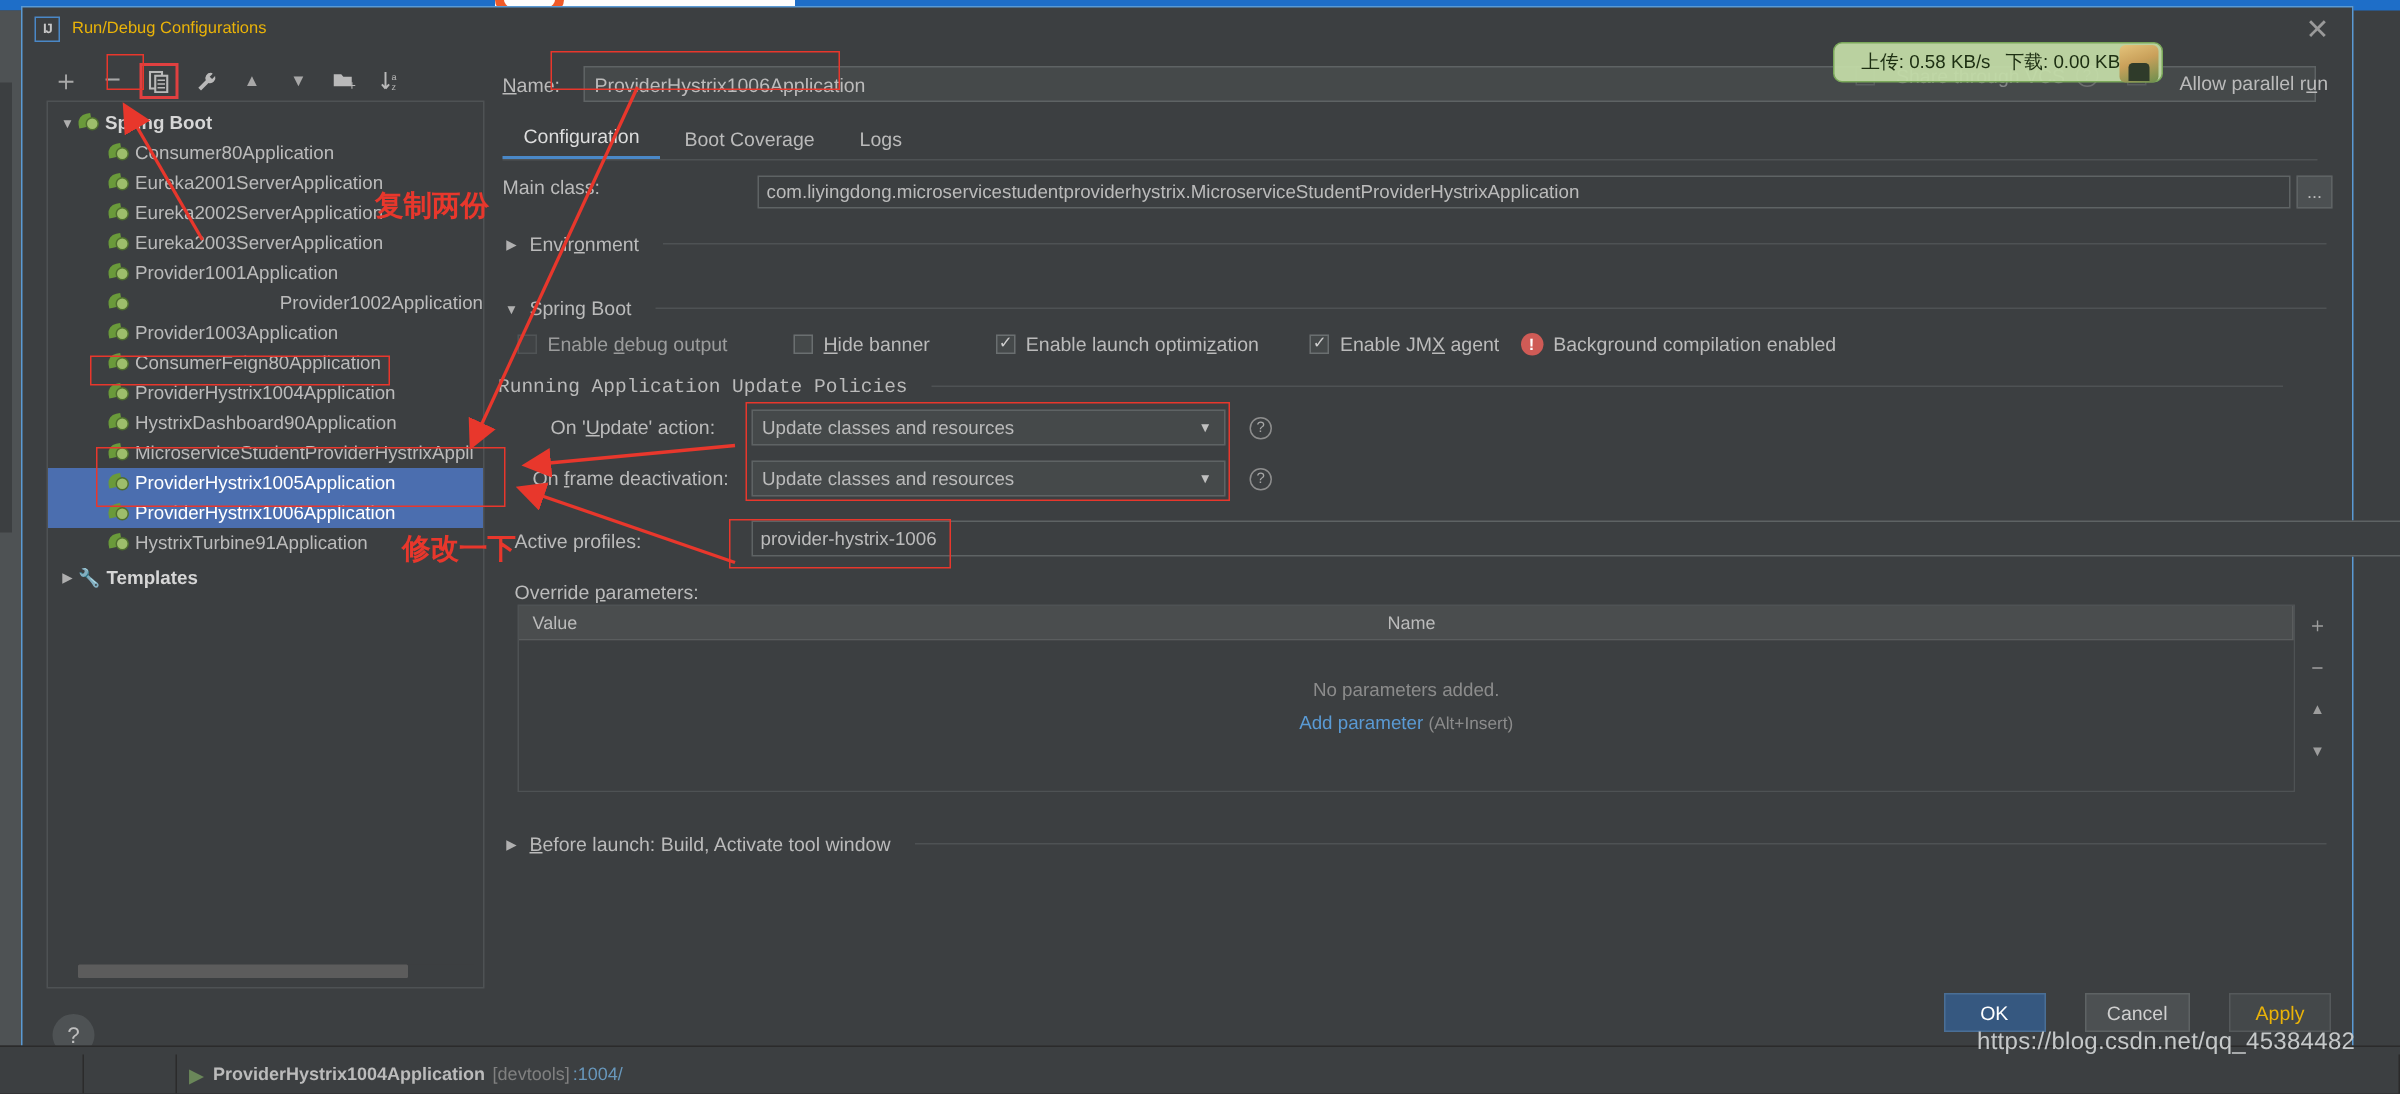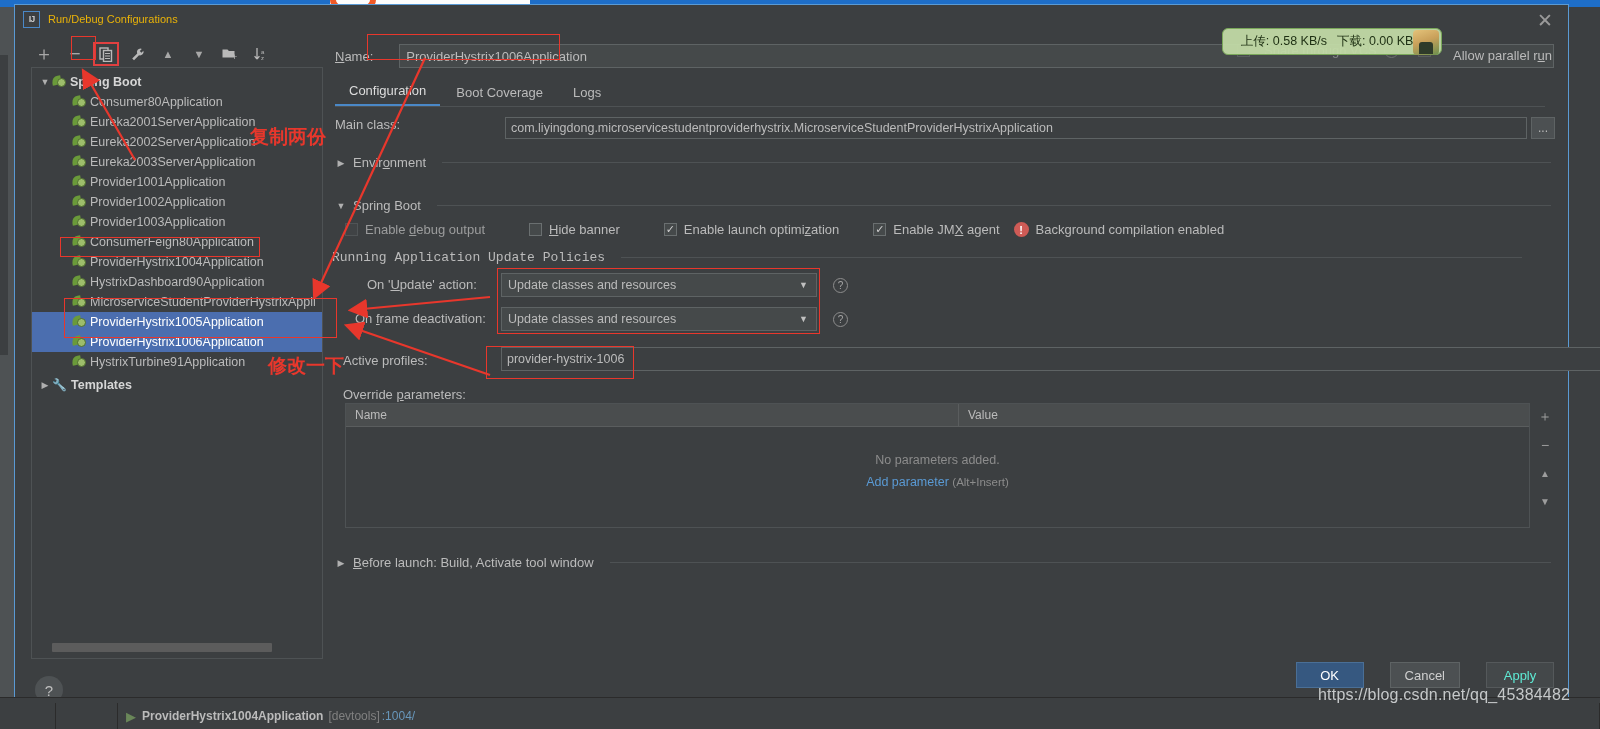--- a/index.html
+++ b/index.html
@@ -70,21 +70,21 @@
 
   .help-btn {
     position:absolute; left:20px; top:671px; width:28px; height:28px; border-radius:50%;
     background:#4e5254; color:#bfbfbf; display:flex; align-items:center; justify-content:center;
     font-size:15px; cursor:pointer;
   }
 
   
   .right { position:absolute; left:316px; top:30px; right:8px; bottom:0; }
 
-  .name-row { position:absolute; left:4px; top:8px; width:1230px; height:26px; display:flex; align-items:center;gap:10px; }
+  .name-row { position:absolute; left:4px; top:8px; width:1230px; height:26px; display:flex; align-items:center; }
   .lbl { font-size:13px; color:#bbbbbb; }
   .u { text-decoration:underline; }
   .name-input {
     margin-left:16px; width:1155px; height:24px; background:#45494a; border:1px solid #5e6364;
     color:#bbbbbb; font-size:13px; padding:0 6px; line-height:22px; font-family:"Liberation Sans",sans-serif;
   }
 
   .tabs { position:absolute; left:4px; top:44px; width:1210px; height:28px; display:flex; align-items:flex-end; gap:2px;
           border-bottom:1px solid #4e5254; }
   .tab { padding:3px 14px 6px 14px; font-size:13px; color:#bbbbbb; cursor:pointer; }
@@ -152,21 +152,21 @@
   .before-launch { position:absolute; left:4px; top:520px; display:flex; align-items:center; gap:6px; }
 
   
   .btn-row { position:absolute; right:14px; bottom:12px; display:flex; gap:26px; }
   .btn {
     min-width:68px; height:26px; padding:0 14px; font-size:13px;
     display:flex; align-items:center; justify-content:center; cursor:pointer;
   }
   .btn.primary { background:#365880; color:#ffffff; border:1px solid #4a6f96; }
   .btn.normal  { background:#4c5052; color:#cfcfcf; border:1px solid #5e6364; }
-  .btn.disabled{ background:#44484a; color:#5eead4; border:1px solid #55595b; }
+  .btn.disabled{ background:#44484a; color:#eab308; border:1px solid #55595b; }
 
   
   .ann-box { position:absolute; border:1.5px solid #e8372c; pointer-events:none; }
   .ann-text { position:absolute; color:#e8372c; font-size:19px; font-weight:bold; pointer-events:none; }
   .ann-svg { position:absolute; left:0; top:0; width:1600px; height:729px; pointer-events:none; }
 
   
   .speed-widget {
     position:absolute; left:1222px; top:28px; width:220px; height:27px;
     background:rgba(196,221,168,0.93); border:1px solid #7aa85a; border-radius:6px;
@@ -284,21 +284,21 @@
             </span>
           <span class="tree-label">Eureka2003ServerApplication</span>
         </div>
         <div class="tree-row" style="padding-left:40px;">
           <span class="spr-icon">
               <i class="leaf"></i>
               <i class="dot"></i>
             </span>
           <span class="tree-label">Provider1001Application</span>
         </div>
-        <div class="tree-row" style="padding-left:40px;">
+        <div class="tree-row" style="padding-left:40px;justify-content:space-between;">
           <span class="spr-icon">
               <i class="leaf"></i>
               <i class="dot"></i>
             </span>
           <span class="tree-label">Provider1002Application</span>
         </div>
         <div class="tree-row" style="padding-left:40px;">
           <span class="spr-icon">
               <i class="leaf"></i>
               <i class="dot"></i>
@@ -440,22 +440,22 @@
       </div>
       <span class="qmark" style="left:502px; top:277px;">?</span>
 
       <span class="lbl" style="position:absolute; left:12px; top:318px;">Active profiles:</span>
       <input class="ap-input" readonly="" value="provider-hystrix-1006" style="">
 
       <span class="lbl" style="position:absolute; left:12px; top:352px;">Override <span class="u">p</span>arameters:</span>
 
       <div class="table-wrap">
         <div class="t-head">
+          <div class="th val-col">Value</div>
           <div class="th name-col">Name</div>
-          <div class="th val-col">Value</div>
         </div>
         <div class="t-body">
           <div class="empty-msg">No parameters added.</div>
           <div class="add-line">
             <span class="add-link">Add parameter</span>
             <span class="add-hint">(Alt+Insert)</span>
           </div>
         </div>
       </div>
 

